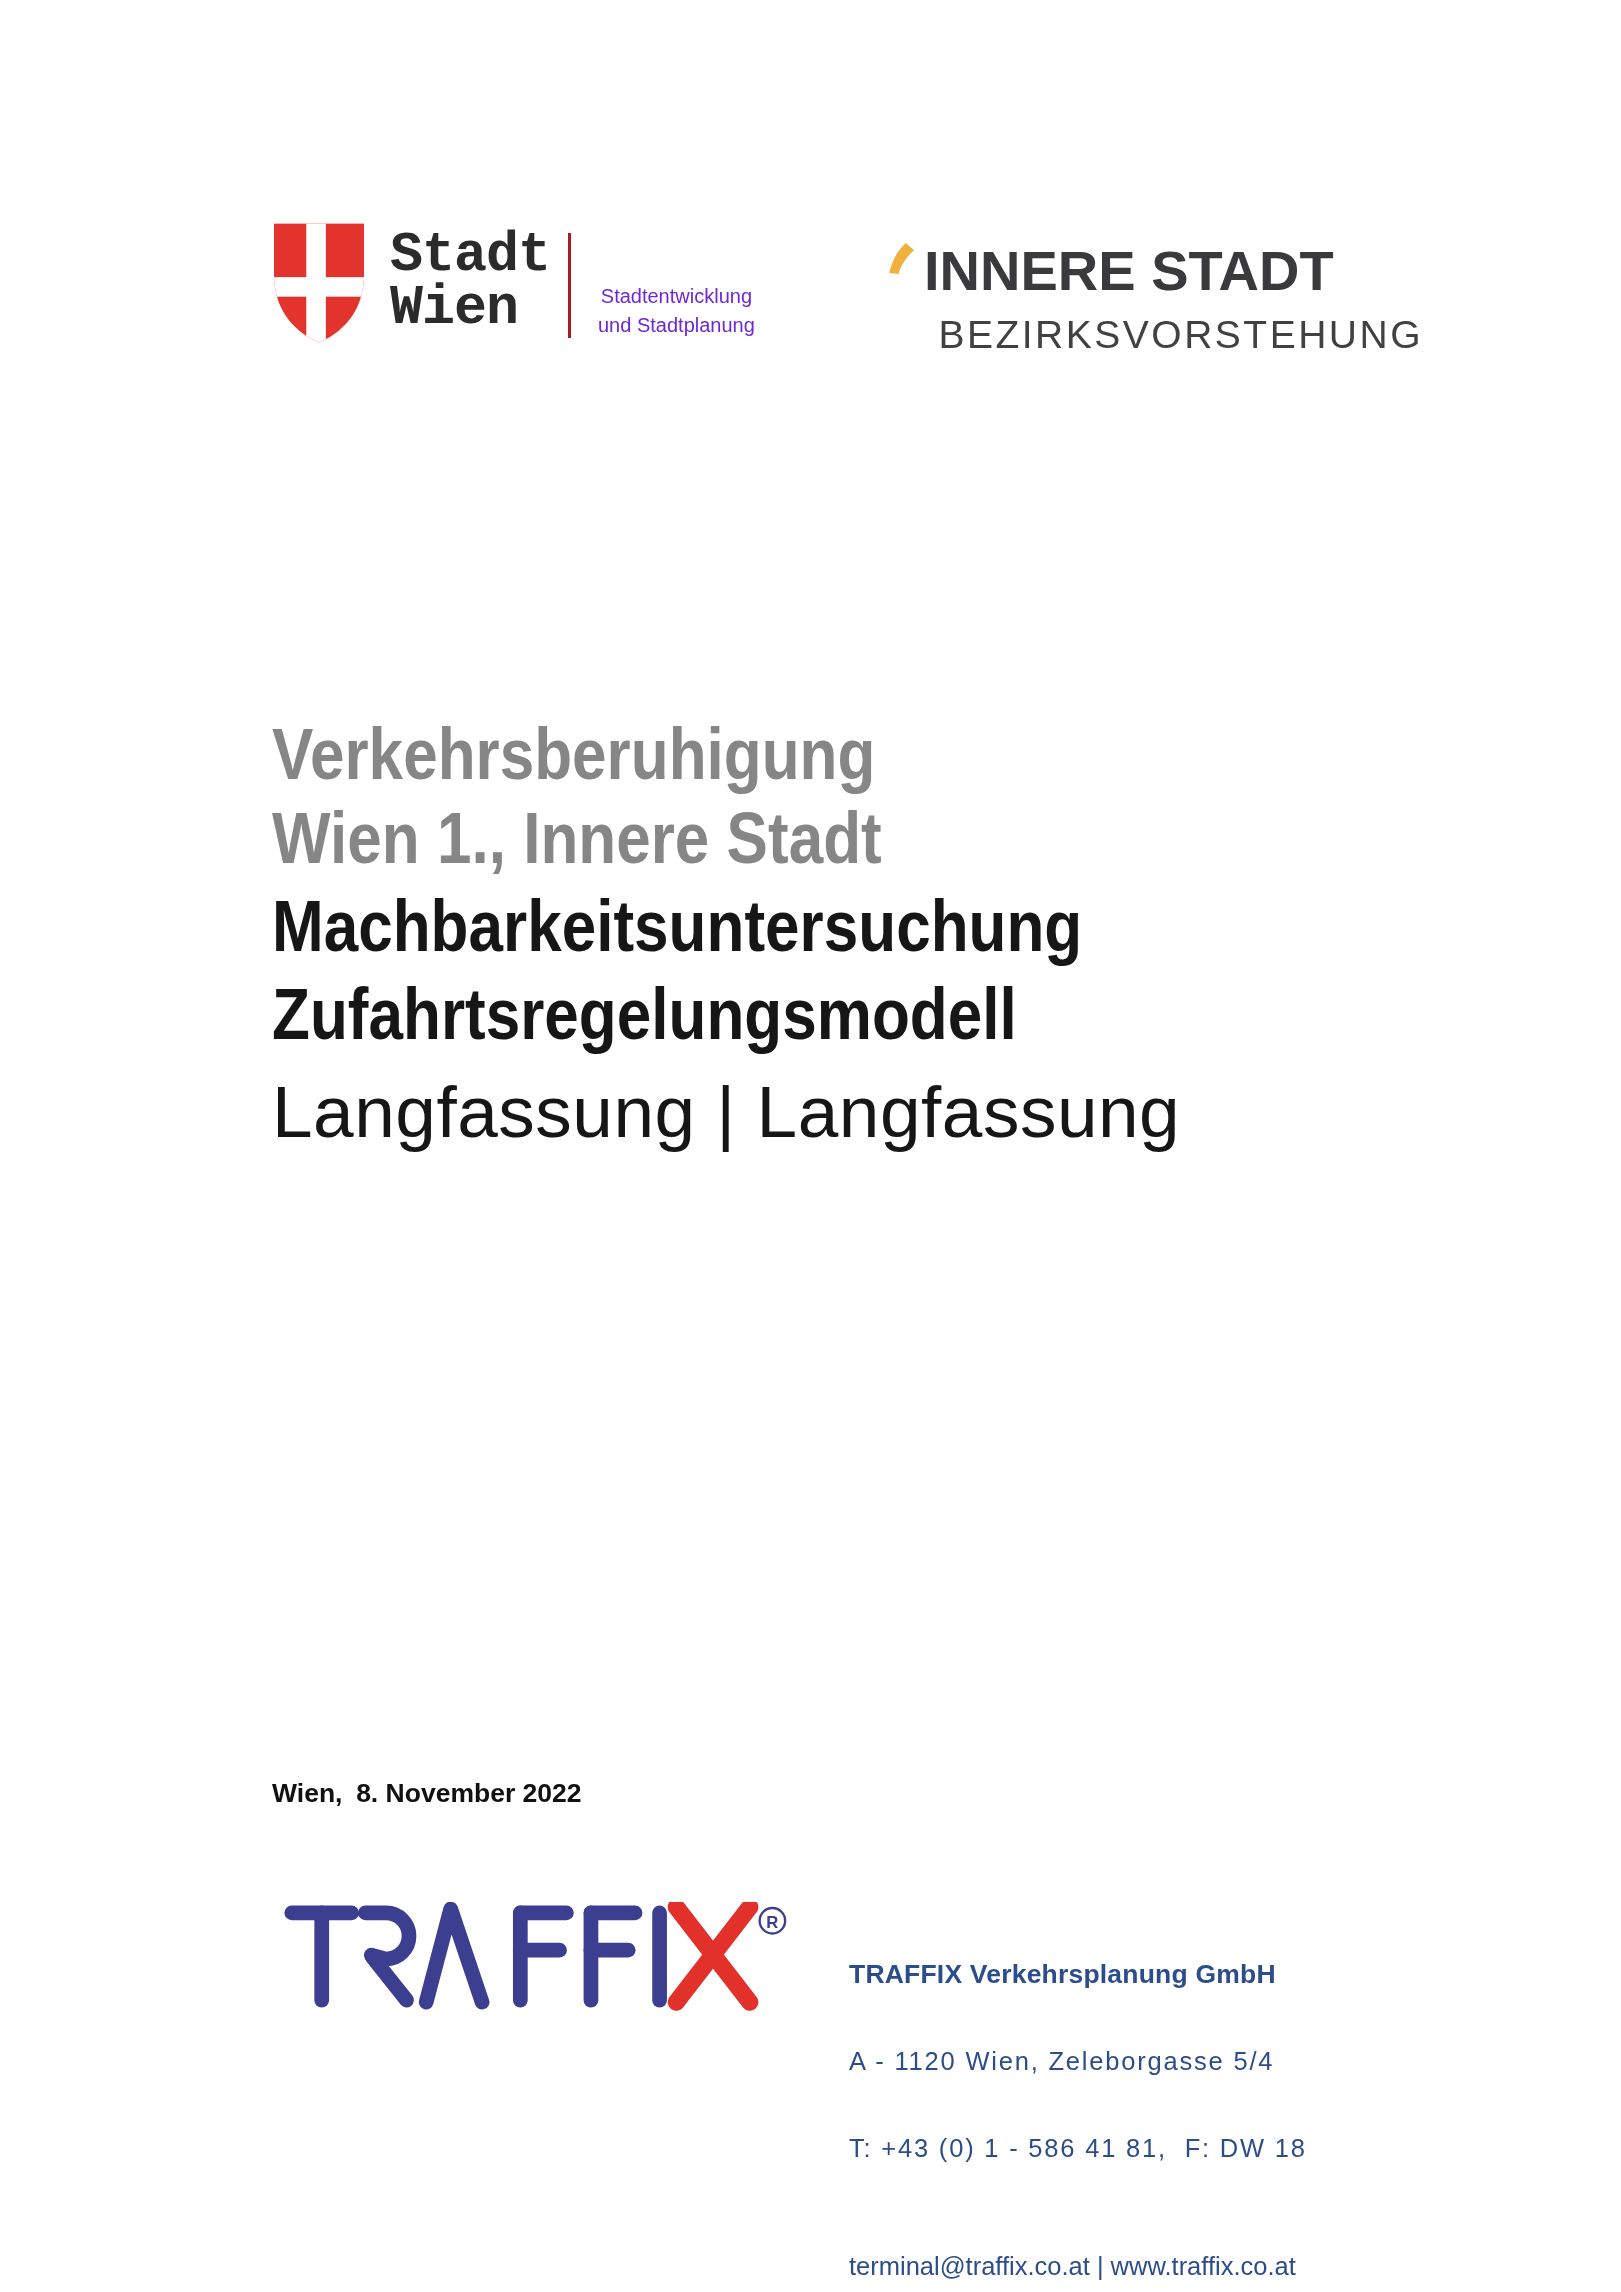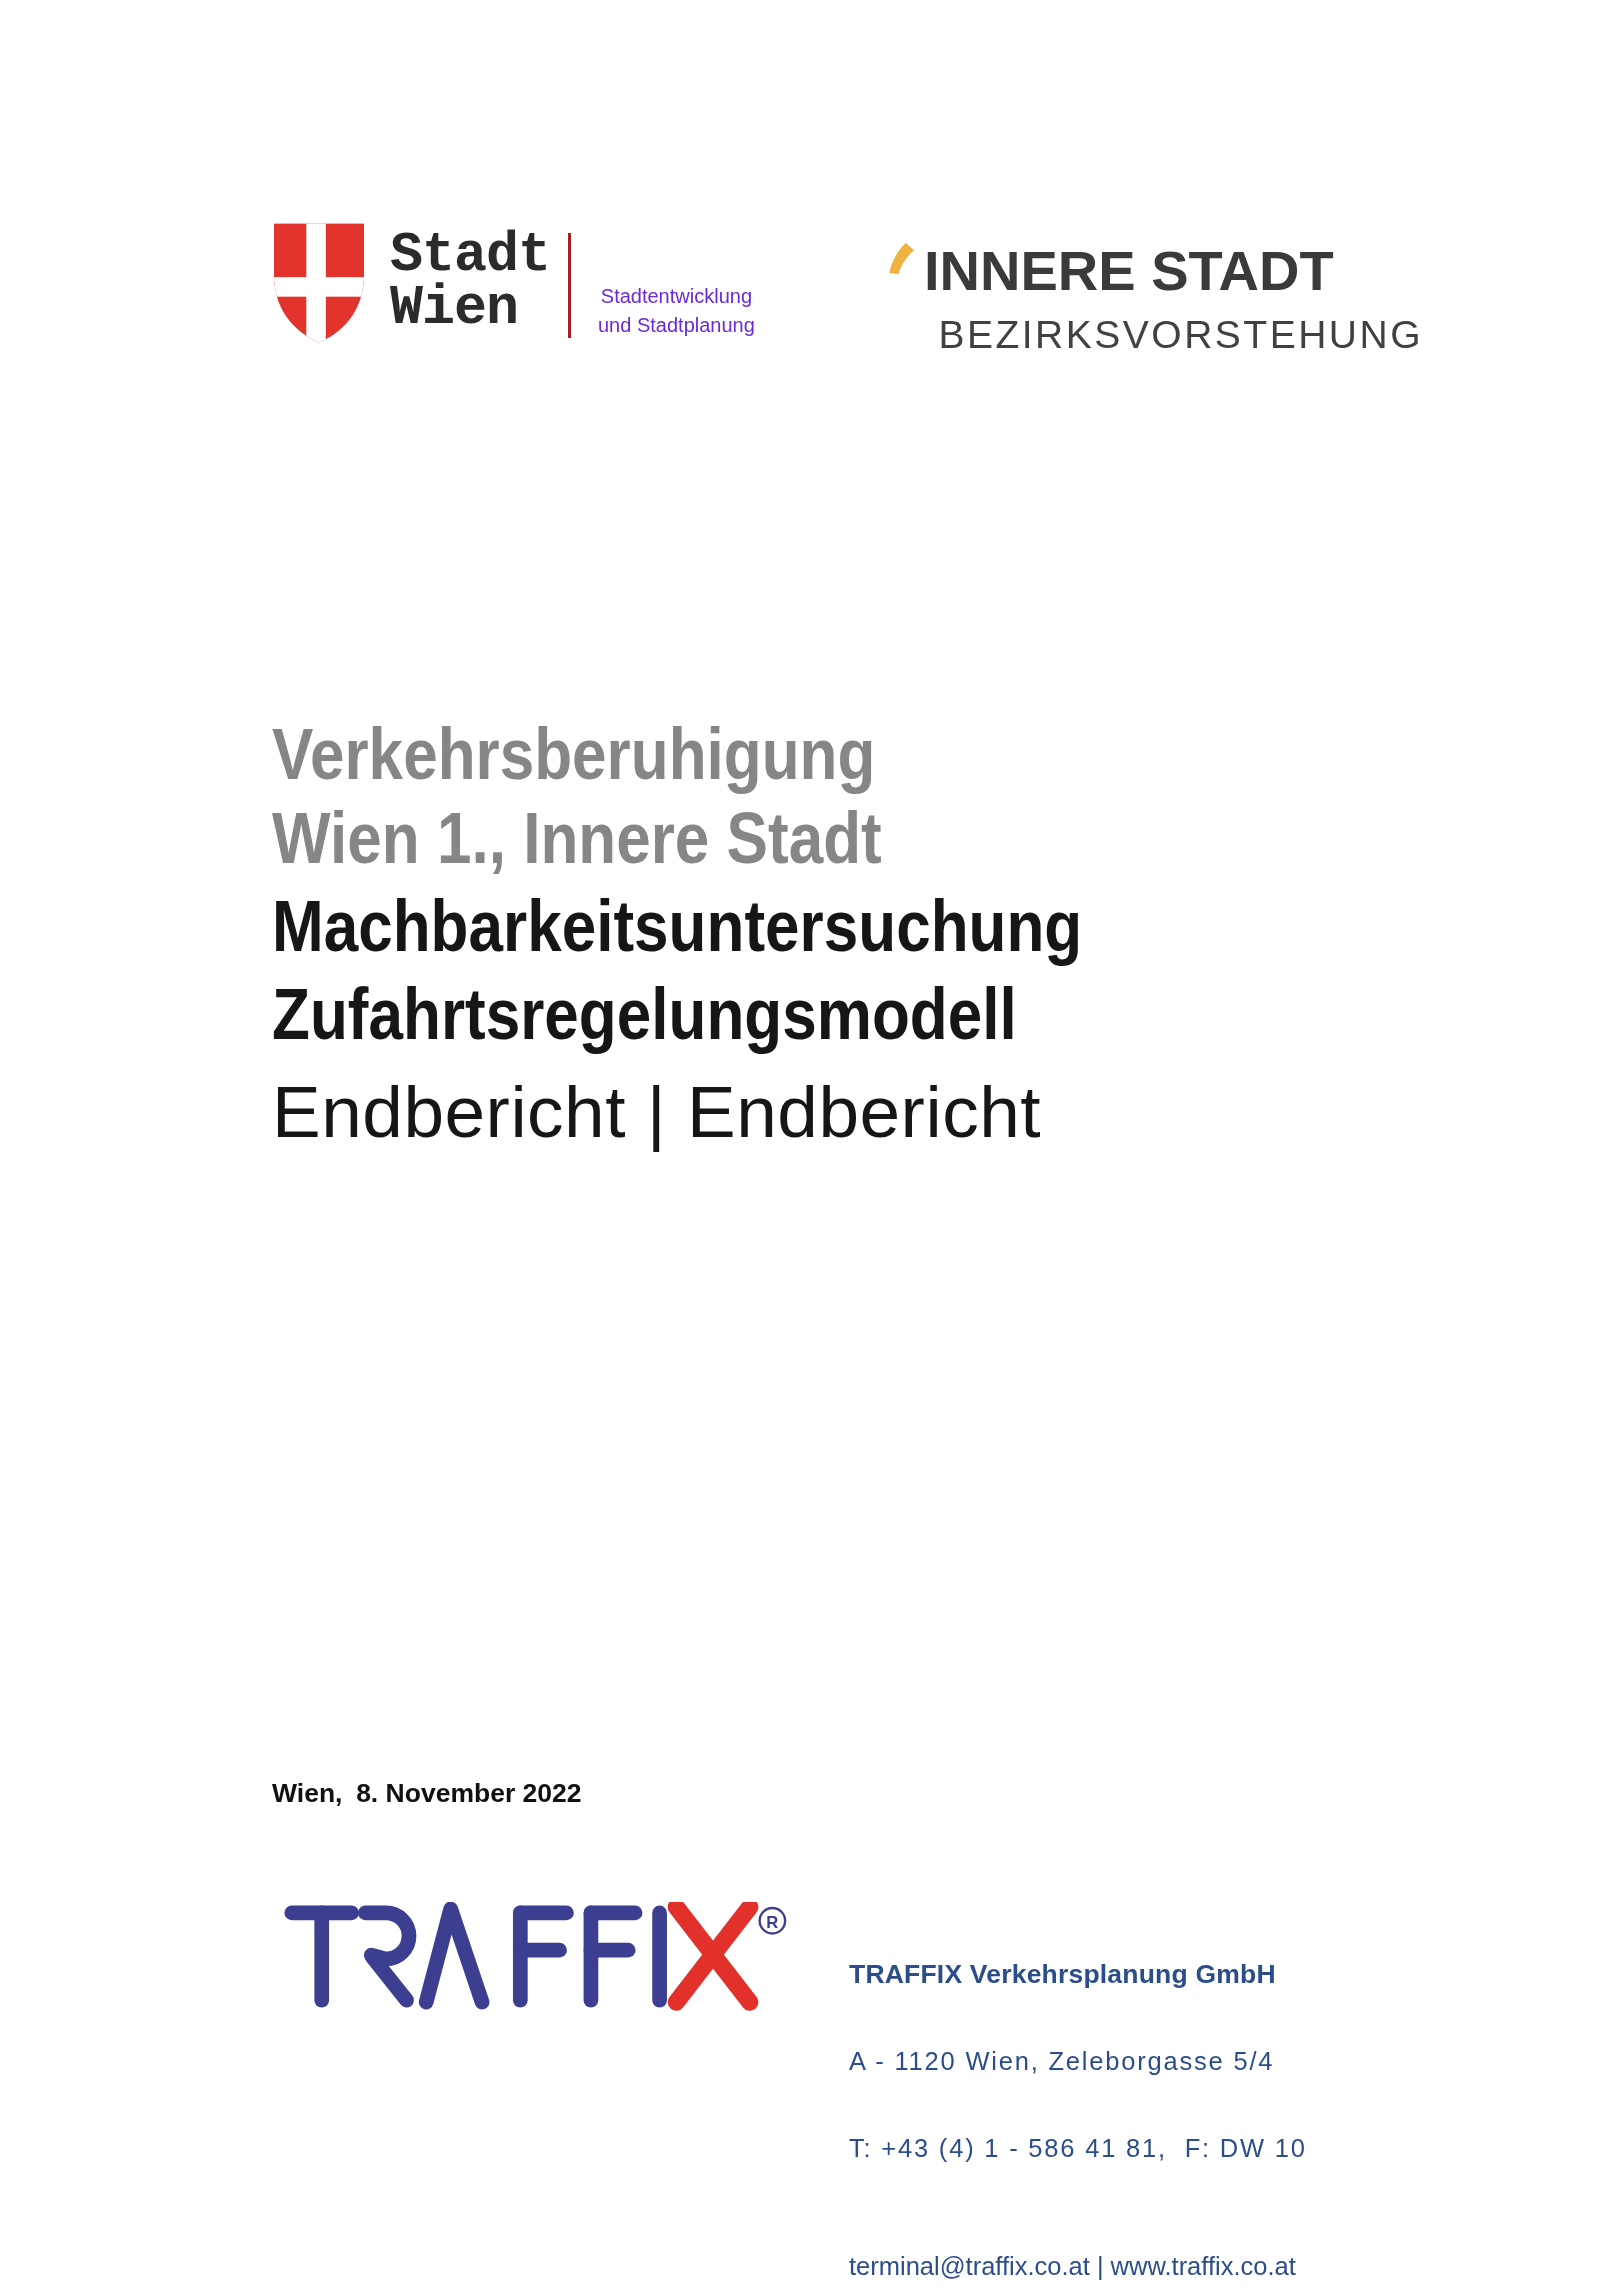--- a/index.html
+++ b/index.html
@@ -102,21 +102,21 @@
     </svg>
     <div class="is-title">INNERE STADT</div>
     <div class="is-subtitle">BEZIRKSVORSTEHUNG</div>
   </div>
 
   <div>
     <div class="headline gray hl1">Verkehrsberuhigung</div>
     <div class="headline gray hl2">Wien 1., Innere Stadt</div>
     <div class="headline black hl3">Machbarkeitsuntersuchung</div>
     <div class="headline black hl4">Zufahrtsregelungsmodell</div>
-    <div class="headline light hl5">Endbericht | Endbericht</div>
+    <div class="headline light hl5">Langfassung | Langfassung</div>
   </div>
 
   <div class="date-line">
     <span class="city">Wien,</span><span>8. November 2022</span>
   </div>
 
   <svg class="traffix-logo" width="510" height="113" viewBox="0 0 520 115">
     <g fill="none" stroke="#3c3f90" stroke-width="15" stroke-linecap="round" stroke-linejoin="round">
 
       <path d="M10,11 H71"></path>
@@ -145,18 +145,18 @@
 
     <g>
       <circle cx="500" cy="19" r="13" fill="none" stroke="#3c3f90" stroke-width="2.4"></circle>
       <text x="500" y="26" font-size="17" font-weight="bold" fill="#3c3f90" text-anchor="middle" font-family="Liberation Sans, sans-serif">R</text>
     </g>
   </svg>
 
   <div class="contact">
     <div class="c-company">TRAFFIX Verkehrsplanung GmbH</div>
     <div class="c-spaced">A - 1120 Wien, Zeleborgasse 5/4</div>
-    <div class="c-spaced">T: +43 (4) 1 - 586 41 81,  F: DW 10</div>
+    <div class="c-spaced">T: +43 (0) 1 - 586 41 81,  F: DW 18</div>
     <div class="c-plain">terminal@traffix.co.at | www.traffix.co.at</div>
   </div>
 
 </div>
 
 
 </body></html>

